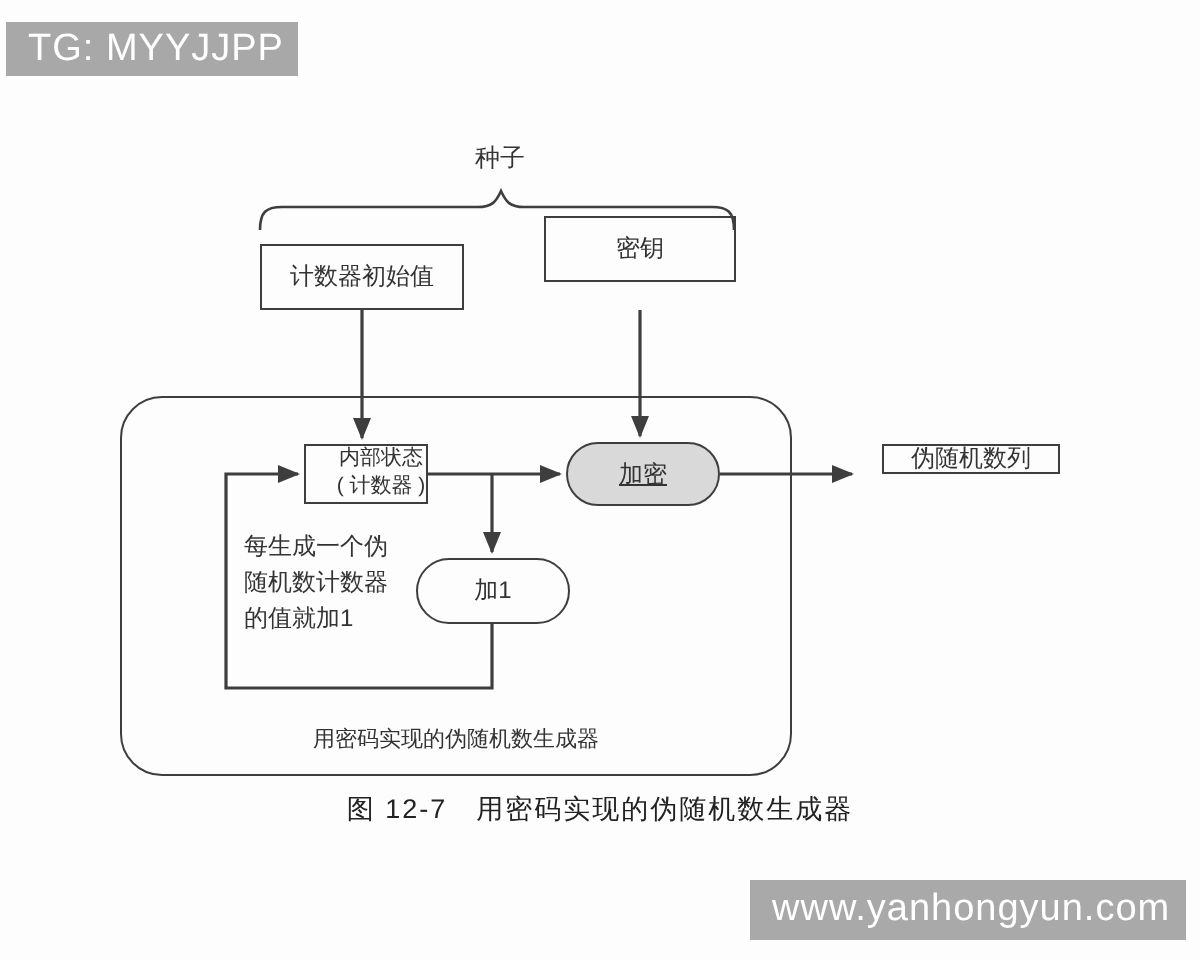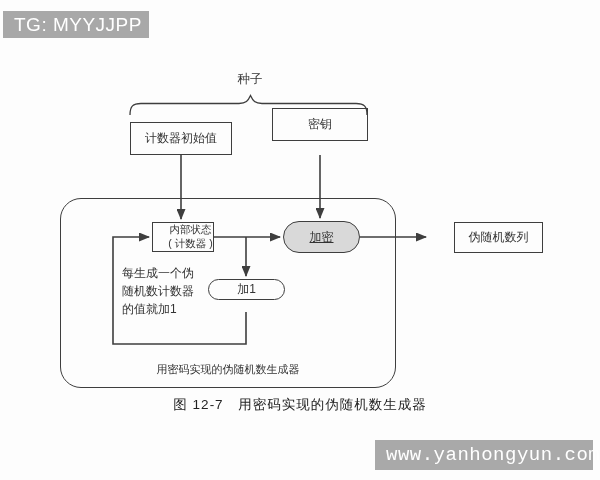--- a/index.html
+++ b/index.html
@@ -63,33 +63,33 @@
 
 <div class="abs dbox" style="left:130px;top:122px;width:102px;height:33px;">计数器初始值</div>
 
 <div class="abs dbox" style="left:272px;top:108px;width:96px;height:33px;">密钥</div>
 
 <div class="abs dbox multiline" style="left:152px;top:222px;width:62px;height:30px;font-size:10.5px;line-height:1.3;">内部状态
 ( 计数器 )</div>
 
 <div class="abs pill shaded" style="left:283px;top:221px;width:77px;height:32px;">加密</div>
 
-<div class="abs pill" style="left:208px;top:279px;width:77px;height:21px;">加1</div>
+<div class="abs pill" style="left:208px;top:279px;width:77px;height:33px;">加1</div>
 
-<div class="abs dbox" style="left:454px;top:222px;width:89px;height:31px;">伪随机数列</div>
+<div class="abs dbox" style="left:441px;top:222px;width:89px;height:15px;">伪随机数列</div>
 
 <div class="abs note" style="left:122px;top:264px;width:80px;">每生成一个伪
 随机数计数器
 的值就加1</div>
 
 <div class="abs center-label" style="left:60px;top:362px;width:336px;">用密码实现的伪随机数生成器</div>
 
 <div class="abs caption" style="left:0;top:396px;width:600px;">图 12-7　用密码实现的伪随机数生成器</div>
 
-<div class="abs badge" style="left:375px;top:440px;width:218px;height:30px;line-height:30px;background:#a9a9a9;font-family:Liberation Mono, monospace;">www.yanhongyun.com</div>
+<div class="abs badge" style="left:375px;top:440px;width:218px;height:30px;line-height:30px;background:#a9a9a9;">www.yanhongyun.com</div>
 
 <svg class="overlay" width="600" height="480" viewBox="0 0 600 480">
   <defs>
     <marker id="arw" markerUnits="userSpaceOnUse" markerWidth="11" markerHeight="9" viewBox="0 0 11 9" refX="10" refY="4.5" orient="auto">
       <path d="M0,0 L11,4.5 L0,9 Z" fill="#3e3e3e"></path>
     </marker>
   </defs>
   <g stroke="#3e3e3e" stroke-width="1.6" fill="none">
 
     <path d="M130,115 C130,106 133,103.5 141,103.5 L239,103.5 C246,103.5 248,101 250.5,95.5

